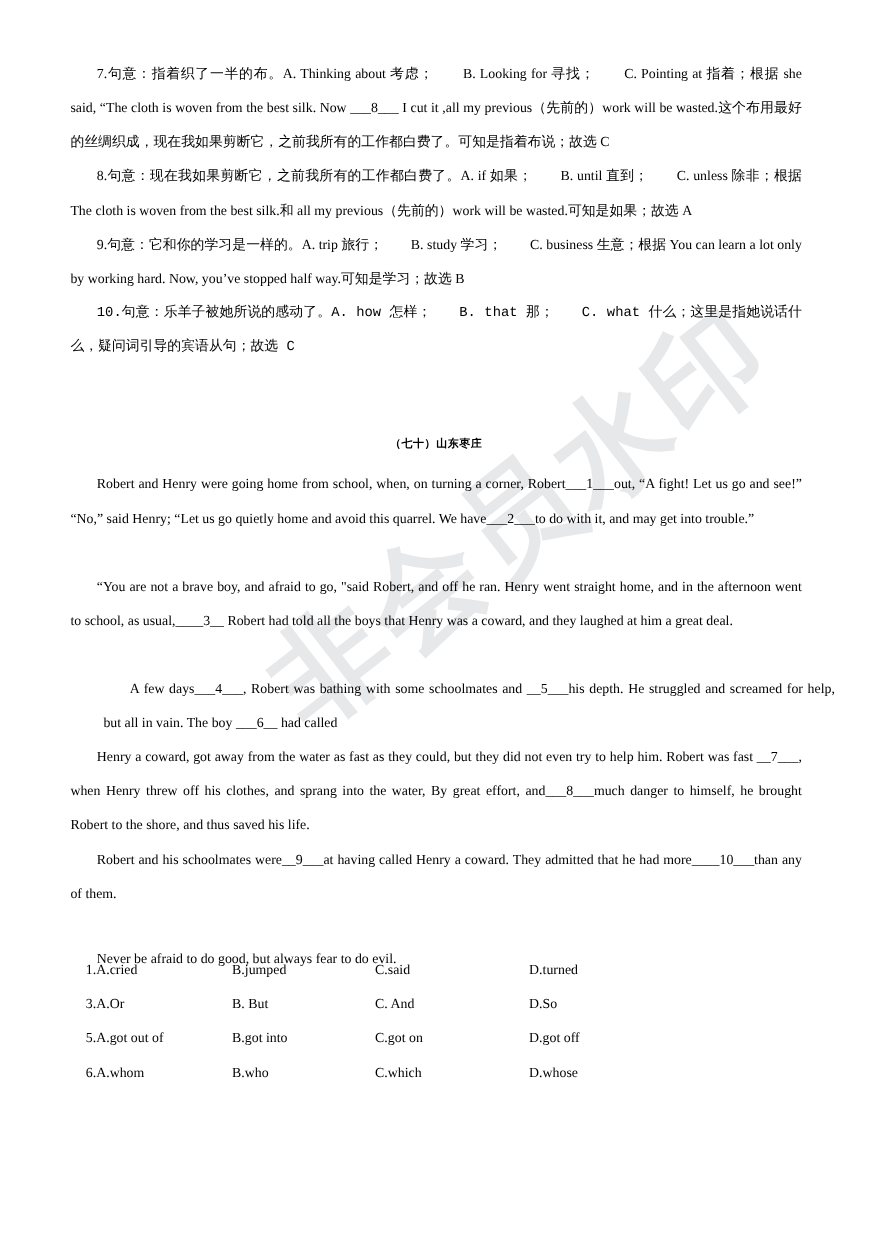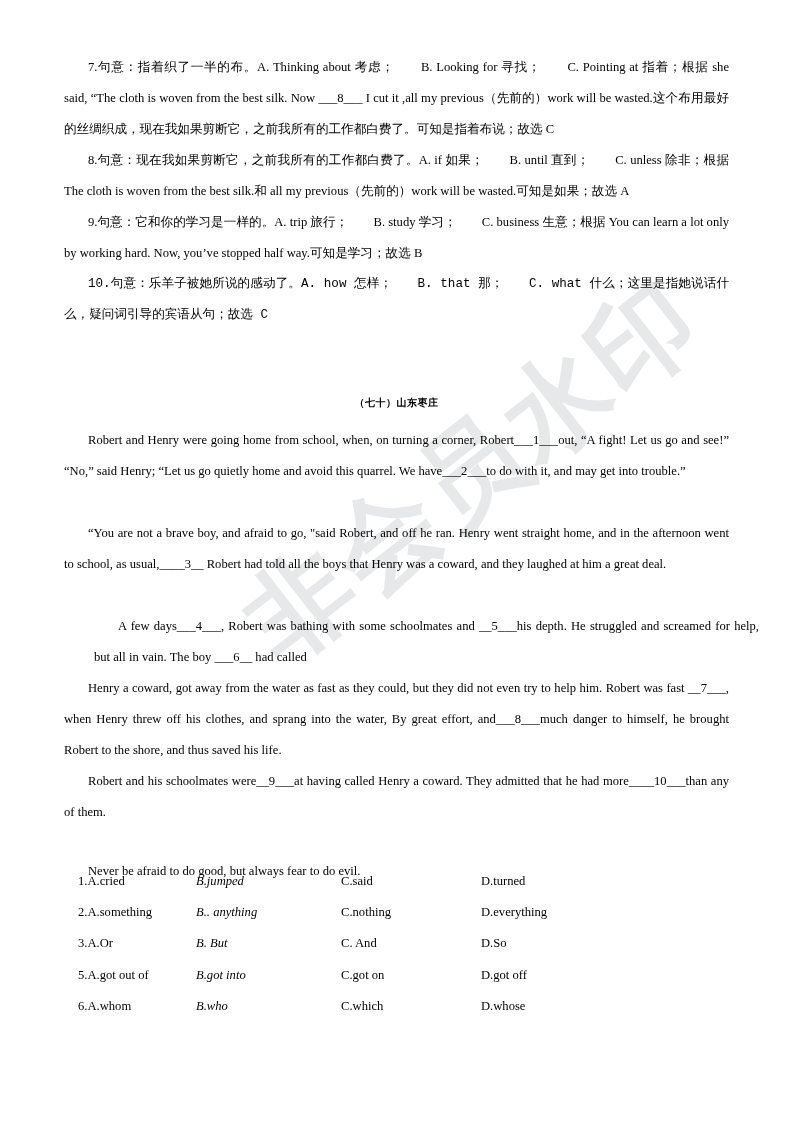--- a/index.html
+++ b/index.html
@@ -97,21 +97,21 @@
     position: relative;
     height: 31.2px;
     line-height: 31.2px;
     white-space: nowrap;
   }
   .opt-cell {
     position: absolute;
     top: 0;
   }
   .opt-cell.c0 { left: 0px; }
-  .opt-cell.c1 { left: 118px; font-style: italic; }
+  .opt-cell.c1 { left: 133px; }
   .opt-cell.c2 { left: 263px; }
   .opt-cell.c3 { left: 403px; }
 </style>
 </head>
 <body>
 
 <div id="page">
 
   <div id="watermark">
     <div class="wm-text">非会员水印</div>
@@ -163,26 +163,20 @@
 
     <div id="options">
 
       <div class="opt-row">
         <span class="opt-cell c0">1.A.cried</span>
         <span class="opt-cell c1">B.jumped</span>
         <span class="opt-cell c2">C.said</span>
         <span class="opt-cell c3">D.turned</span>
       </div>
 
-      <div class="opt-row">
-        <span class="opt-cell c0">2.A.something</span>
-        <span class="opt-cell c1">B.. anything</span>
-        <span class="opt-cell c2">C.nothing</span>
-        <span class="opt-cell c3">D.everything</span>
-      </div>
 
       <div class="opt-row">
         <span class="opt-cell c0">3.A.Or</span>
         <span class="opt-cell c1">B. But</span>
         <span class="opt-cell c2">C. And</span>
         <span class="opt-cell c3">D.So</span>
       </div>
 
 
       <div class="opt-row">

